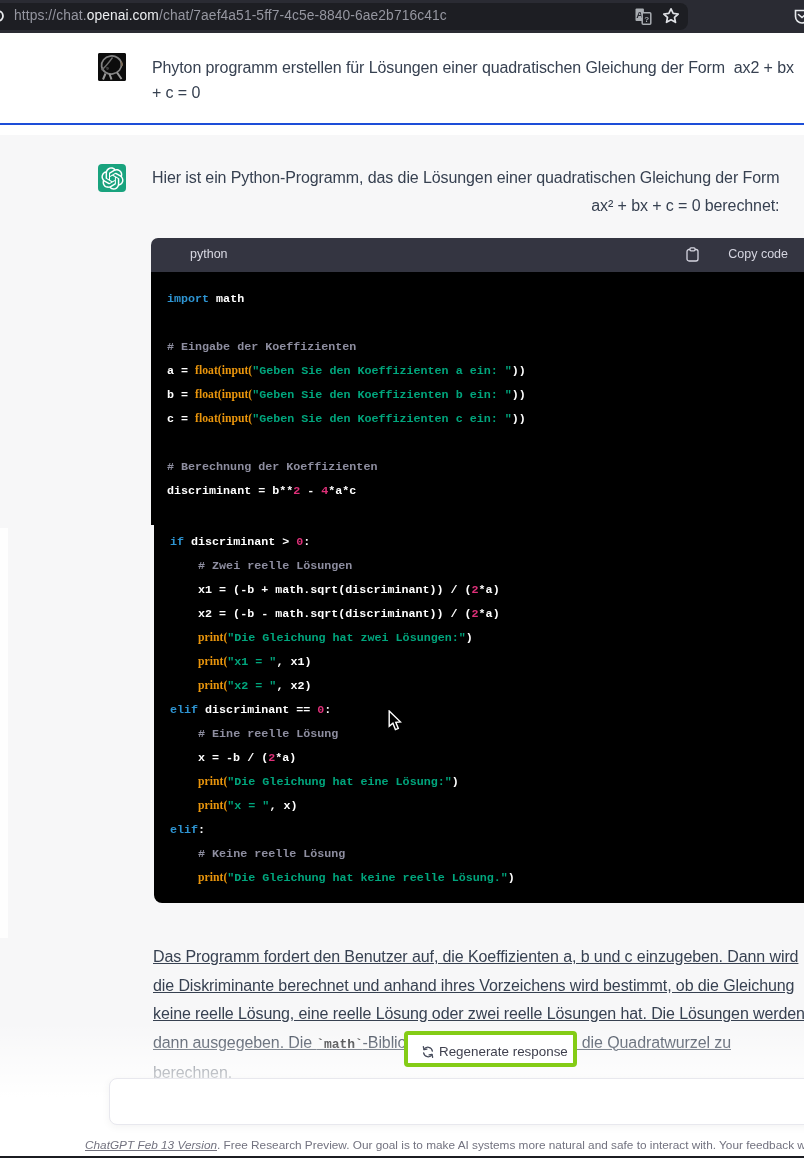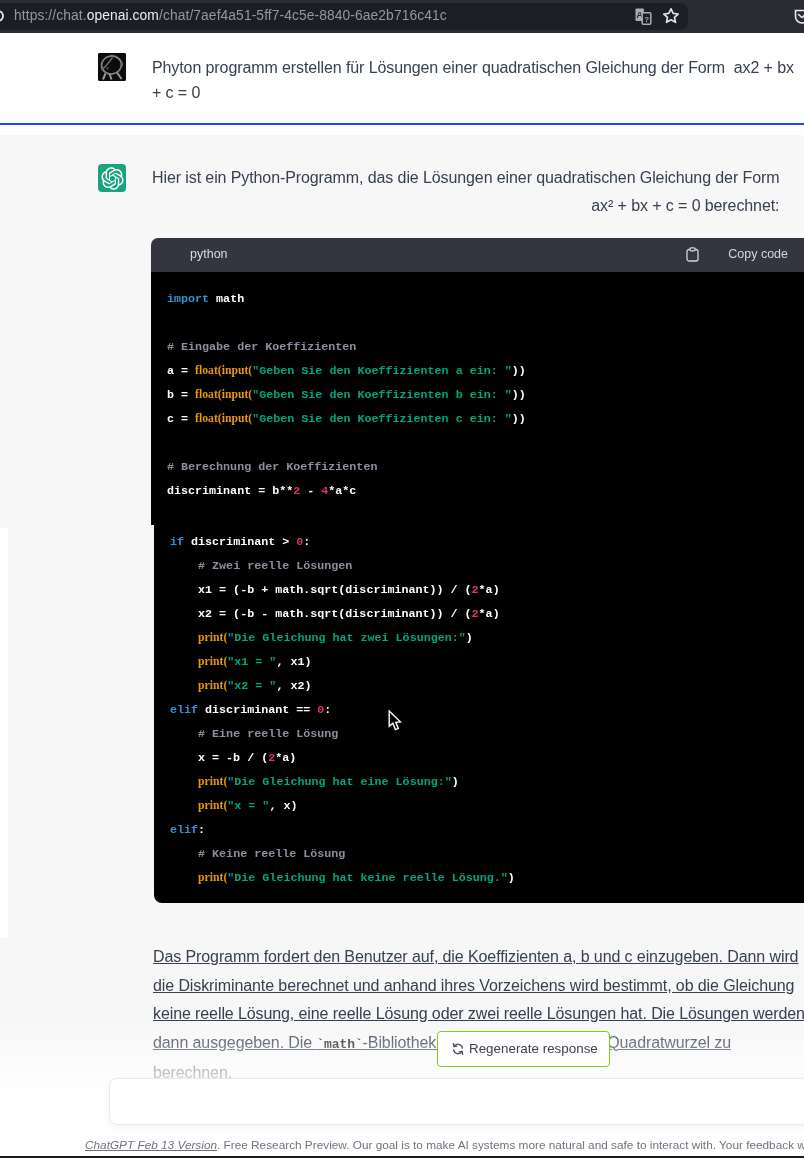--- a/index.html
+++ b/index.html
@@ -55,22 +55,22 @@
 
   
   #fade { position:absolute; left:0; top:887px; width:804px; height:272px;
     background:linear-gradient(to bottom, rgba(255,255,255,0) 0px, rgba(255,255,255,1) 75px, rgba(255,255,255,1) 272px); }
 
   
   #lstrip { position:absolute; left:0; top:393px; width:8px; height:410px; background:#fefefe; }
 
   
   #regen { position:absolute; left:404px; top:896px; width:173px; height:36px;
-    background:#fff; border:1px solid #84cc16; border-radius:4px;
-    font-size:13.4px; color:#40414f; text-align:left;margin-left:33px; }
+    background:#fff; border:4px solid #84cc16; border-radius:4px;
+    font-size:13.4px; color:#40414f; text-align:left; }
   #regen span.t { position:absolute; left:31px; top:9px; }
 
   
   #inputbox { position:absolute; left:109px; top:943px; width:720px; height:47px;
     background:#fff; border:1px solid #e8e8ee; border-radius:8px;
     box-shadow:0 2px 8px rgba(0,0,0,0.05); }
 
   
   #footer { position:absolute; left:85px; top:1003px; font-size:11.8px; color:#72727f;
     letter-spacing:0; white-space:nowrap; }

